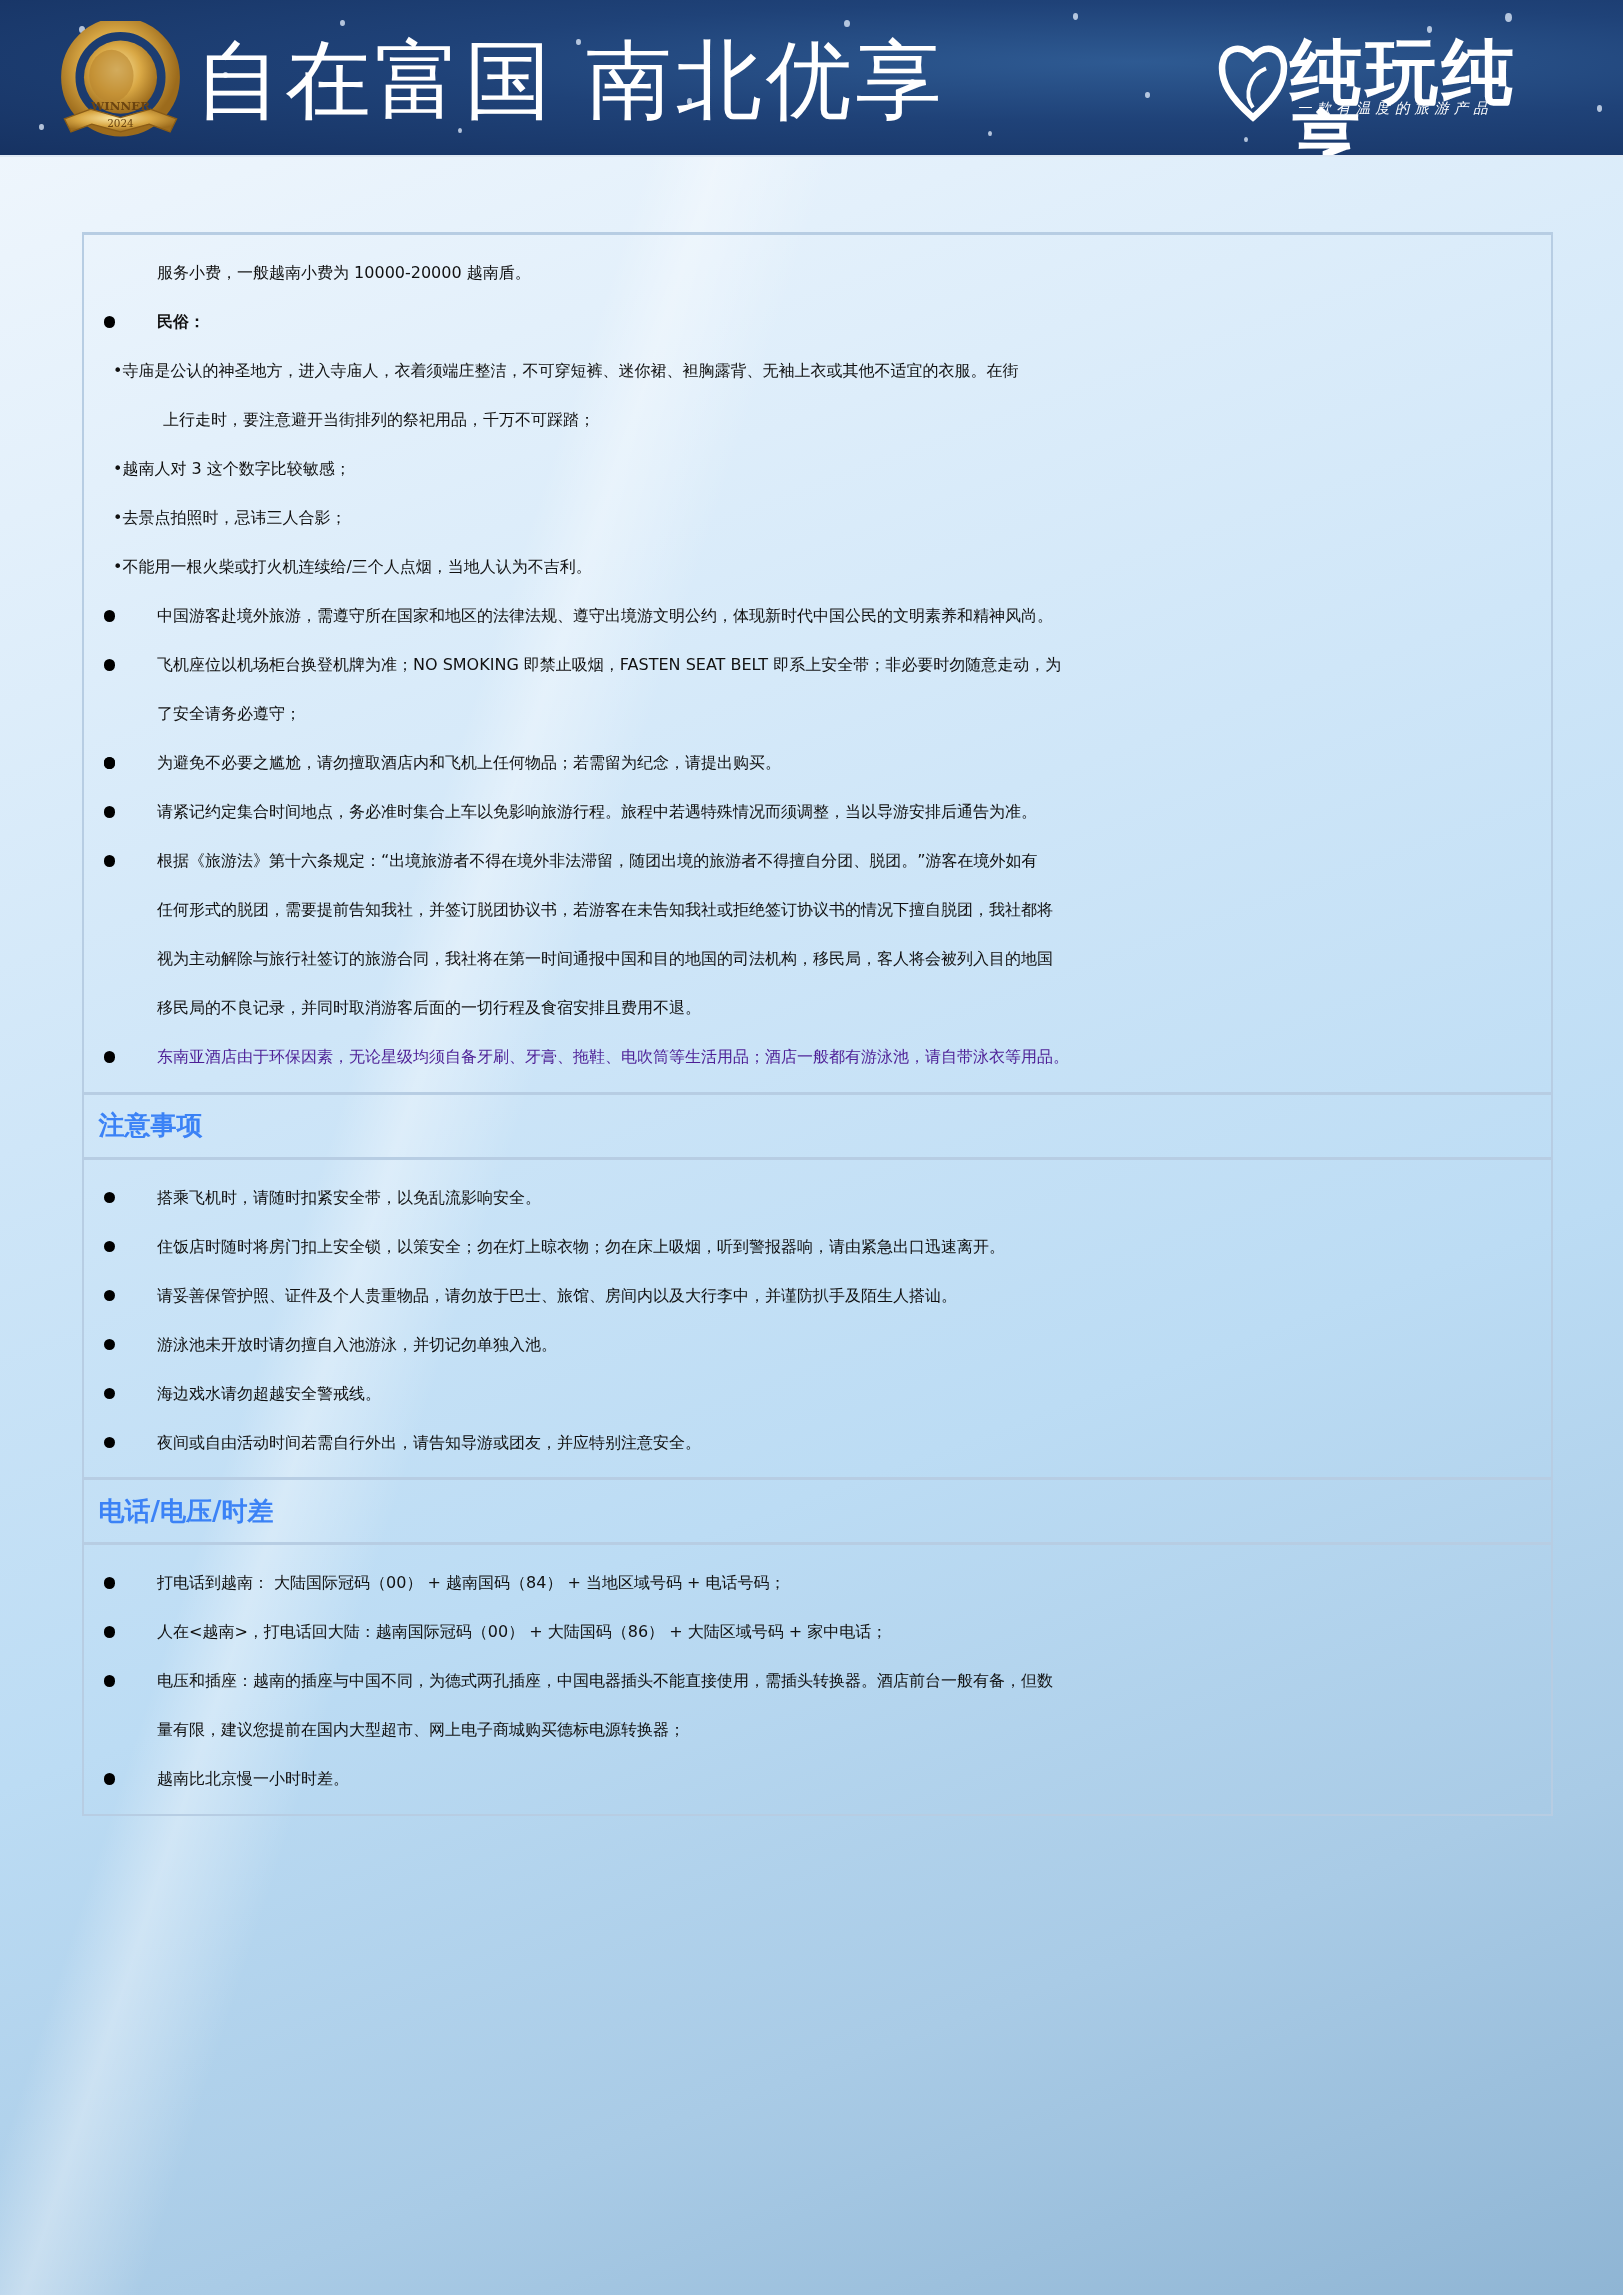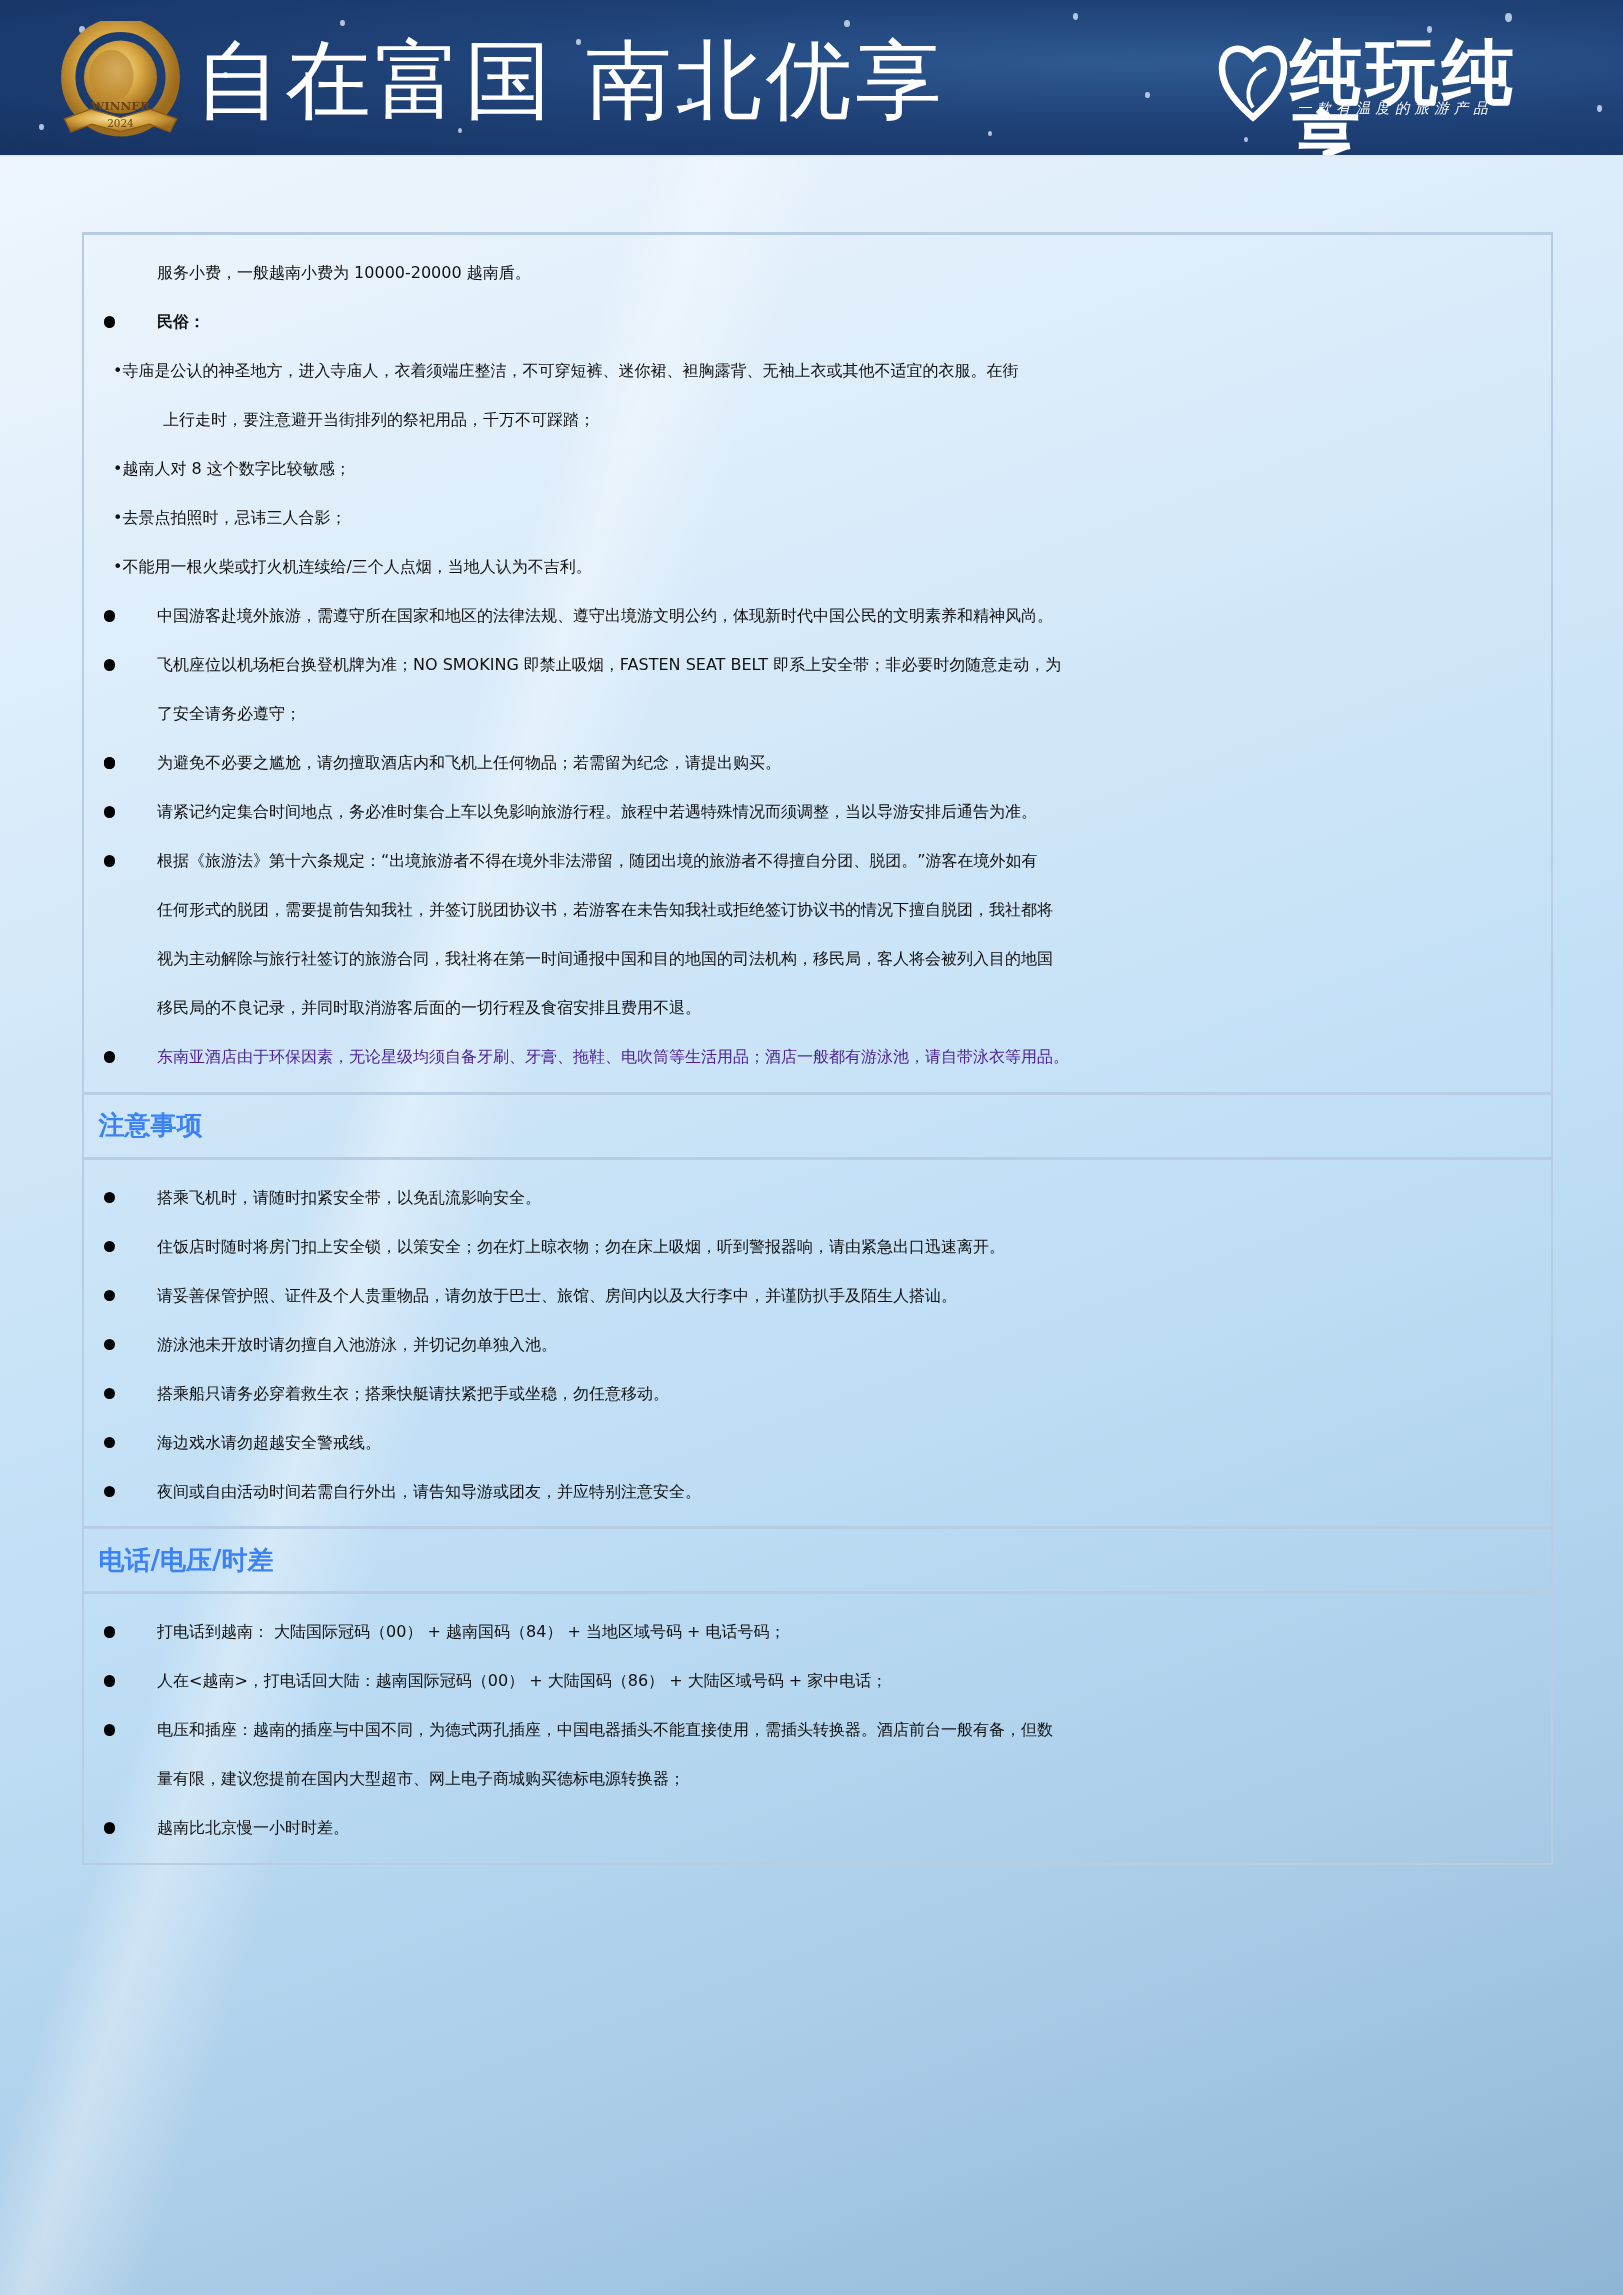--- a/index.html
+++ b/index.html
@@ -128,21 +128,21 @@
 
   <div class="section">
     <div class="body-cell">
       <div class="line indent">服务小费，一般越南小费为 10000-20000 越南盾。</div>
       <div class="line bl bold">
         <span class="dot"></span>
         <span>民俗：</span>
       </div>
       <div class="line sub">•寺庙是公认的神圣地方，进入寺庙人，衣着须端庄整洁，不可穿短裤、迷你裙、袒胸露背、无袖上衣或其他不适宜的衣服。在街</div>
       <div class="line sub2"> 上行走时，要注意避开当街排列的祭祀用品，千万不可踩踏；</div>
-      <div class="line sub">•越南人对 8 这个数字比较敏感；</div>
+      <div class="line sub">•越南人对 3 这个数字比较敏感；</div>
       <div class="line sub">•去景点拍照时，忌讳三人合影；</div>
       <div class="line sub">•不能用一根火柴或打火机连续给/三个人点烟，当地人认为不吉利。</div>
 
       <div class="line bl">
         <span class="dot"></span>
         <span>中国游客赴境外旅游，需遵守所在国家和地区的法律法规、遵守出境游文明公约，体现新时代中国公民的文明素养和精神风尚。</span>
       </div>
       <div class="line bl">
         <span class="dot"></span>
         <span>飞机座位以机场柜台换登机牌为准；NO SMOKING 即禁止吸烟，FASTEN SEAT BELT  即系上安全带；非必要时勿随意走动，为</span>
@@ -173,21 +173,20 @@
     </div>
   </div>
 
   <div class="section">
     <div class="sec-title">注意事项</div>
     <div class="body-cell">
       <div class="line bl"><span class="dot"></span><span>搭乘飞机时，请随时扣紧安全带，以免乱流影响安全。</span></div>
       <div class="line bl"><span class="dot"></span><span>住饭店时随时将房门扣上安全锁，以策安全；勿在灯上晾衣物；勿在床上吸烟，听到警报器响，请由紧急出口迅速离开。</span></div>
       <div class="line bl"><span class="dot"></span><span>请妥善保管护照、证件及个人贵重物品，请勿放于巴士、旅馆、房间内以及大行李中，并谨防扒手及陌生人搭讪。</span></div>
       <div class="line bl"><span class="dot"></span><span>游泳池未开放时请勿擅自入池游泳，并切记勿单独入池。</span></div>
-      <div class="line bl"><span class="dot"></span><span>搭乘船只请务必穿着救生衣；搭乘快艇请扶紧把手或坐稳，勿任意移动。</span></div>
       <div class="line bl"><span class="dot"></span><span>海边戏水请勿超越安全警戒线。</span></div>
       <div class="line bl"><span class="dot"></span><span>夜间或自由活动时间若需自行外出，请告知导游或团友，并应特别注意安全。</span></div>
     </div>
   </div>
 
   <div class="section">
     <div class="sec-title">电话/电压/时差</div>
     <div class="body-cell">
       <div class="line bl"><span class="dot"></span><span>打电话到越南：  大陆国际冠码（00） + 越南国码（84） + 当地区域号码 + 电话号码；</span></div>
       <div class="line bl"><span class="dot"></span><span>人在&lt;越南&gt;，打电话回大陆：越南国际冠码（00） + 大陆国码（86） + 大陆区域号码 + 家中电话；</span></div>

